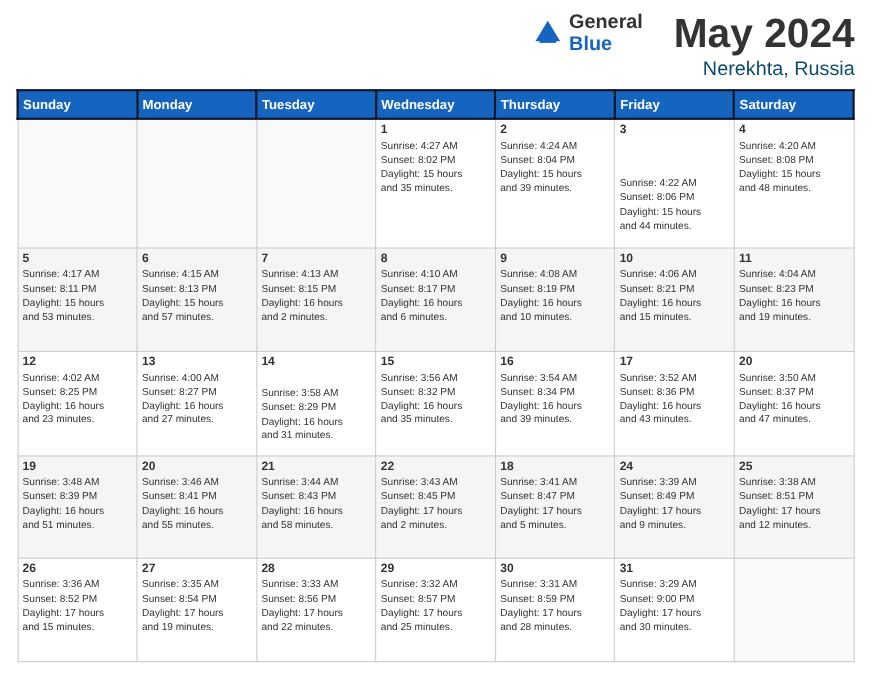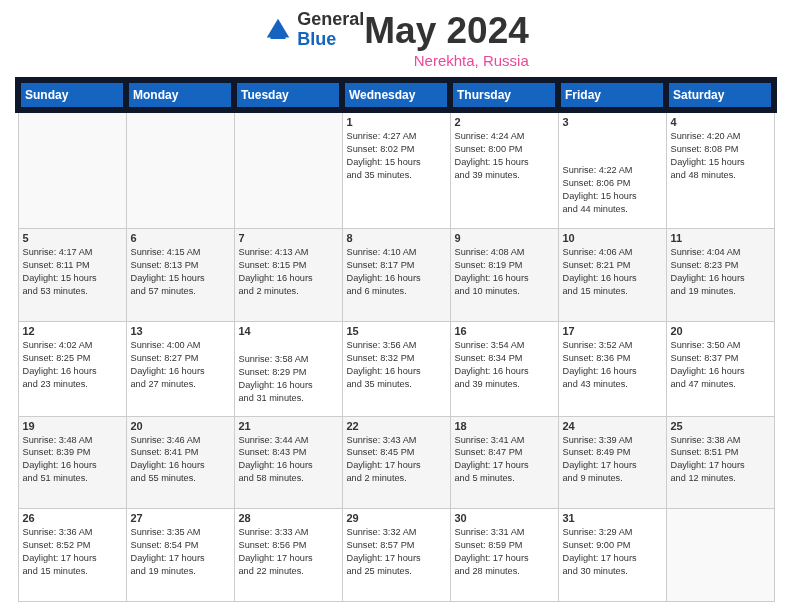--- a/index.html
+++ b/index.html
@@ -12,23 +12,24 @@
     }
     .page {
       width: 792px;
       height: 612px;
       padding: 10px 15px;
       display: flex;
       flex-direction: column;
     }
     .header {
       display: flex;
-      justify-content: center;
+      justify-content: flex-end;
       align-items: flex-start;
       margin-bottom: 8px;
+      gap: 28px;
     }
     .logo {
       display: flex;
       align-items: center;
       gap: 4px;
     }
     .logo-text {
       font-size: 18px;
       font-weight: bold;
       line-height: 1.1;
@@ -41,37 +42,37 @@
     }
     .title-block {
       text-align: right;
     }
     .month-year {
       font-size: 37px;
       font-weight: bold;
       color: #333;
     }
     .location {
-      font-size: 15px;
-      color: #ec4899;
+      font-size: 18px;
+      color: #0c4a6e;
     }
     .calendar {
       border-collapse: collapse;
       width: 100%;
       flex: 1;
       table-layout: fixed;
     }
     .calendar thead tr th {
       background-color: #1565c0;
       color: #fff;
       font-size: 12px;
       font-weight: bold;
       padding: 5px 4px;
       text-align: left;
-      border: 6px solid #0f172a;
+      border: 2px solid #0f172a;
     }
     .calendar tbody tr td {
       border: 1px solid #ccc;
       vertical-align: top;
       padding: 3px 4px;
       font-size: 9.5px;
       color: #333;
       height: 85px;
     }
     .calendar tbody tr:nth-child(odd) td {
@@ -134,21 +135,21 @@
           <td>
             <span class="day-number">1</span>
             <div class="day-info" style="white-space: pre-line;">Sunrise: 4:27 AM
 Sunset: 8:02 PM
 Daylight: 15 hours
 and 35 minutes.</div>
           </td>
           <td>
             <span class="day-number">2</span>
             <div class="day-info" style="white-space: pre-line;">Sunrise: 4:24 AM
-Sunset: 8:00 PM
+Sunset: 8:04 PM
 Daylight: 15 hours
 and 39 minutes.</div>
           </td>
           <td>
             <span class="day-number">3</span>
             <div class="day-info" style="white-space: pre-line; margin-top: 36px;">Sunrise: 4:22 AM
 Sunset: 8:06 PM
 Daylight: 15 hours
 and 44 minutes.</div>
           </td>

